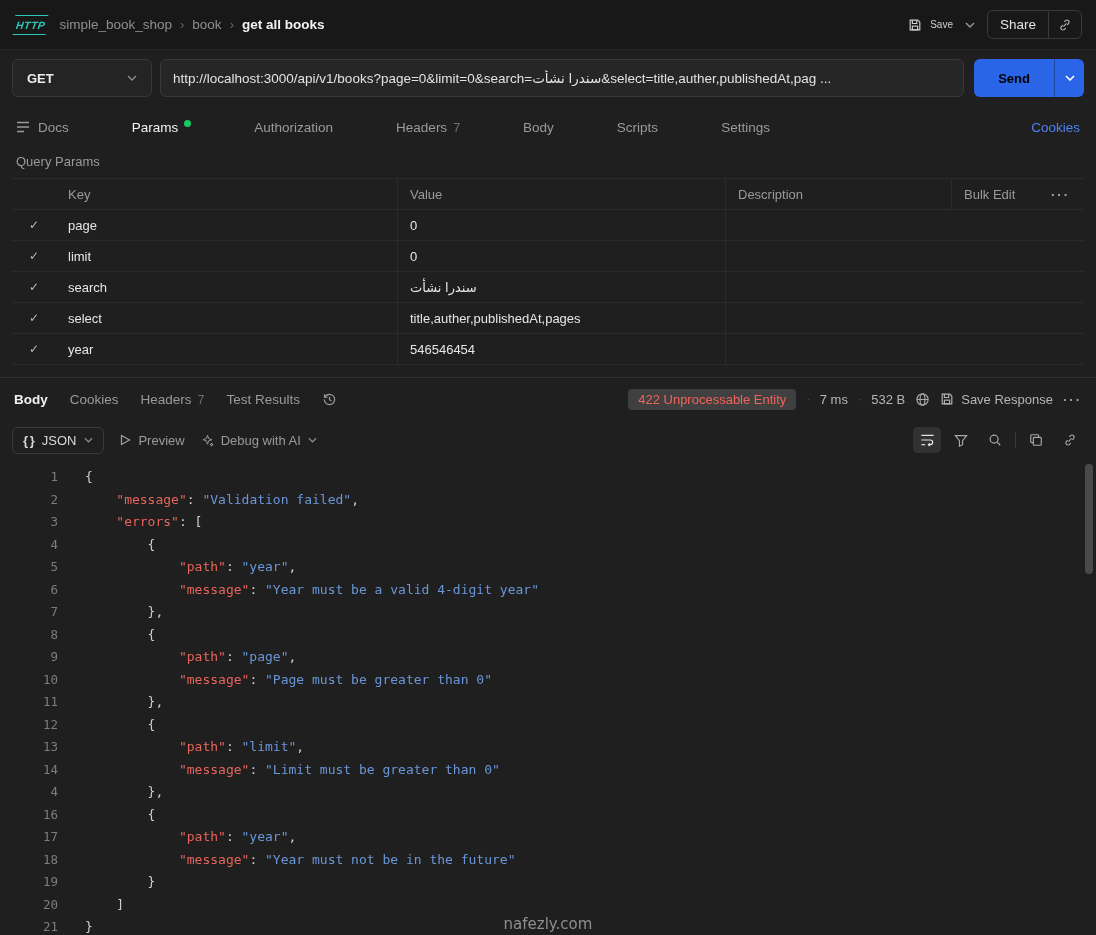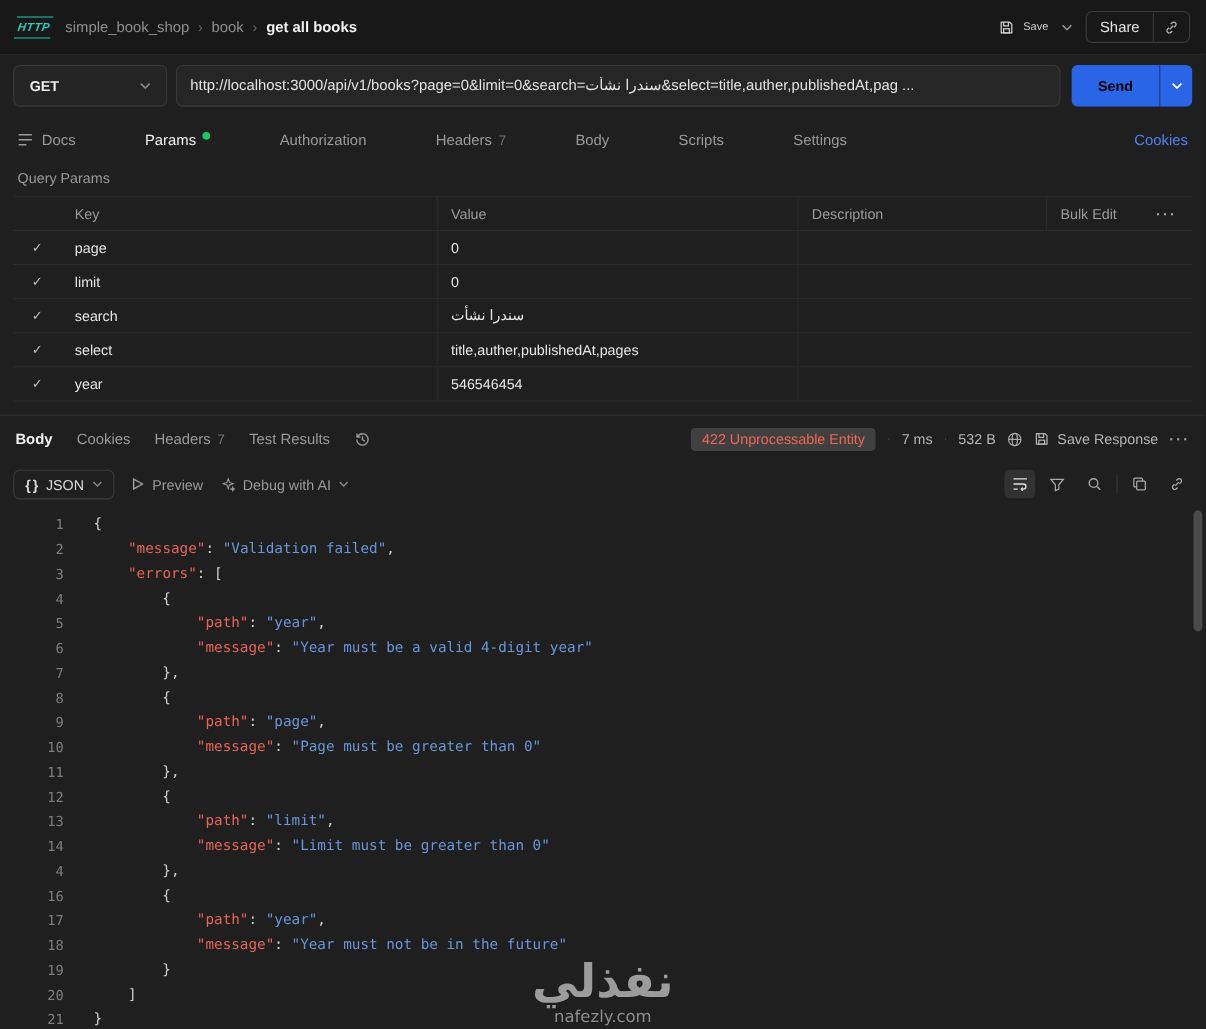--- a/index.html
+++ b/index.html
@@ -340,20 +340,19 @@
           <div class="code-line"><span class="ln">14</span><span class="code-text"><span class="tok-p">            </span><span class="tok-k">"message"</span><span class="tok-p">: </span><span class="tok-s">"Limit must be greater than 0"</span></span></div>
           <div class="code-line"><span class="ln">4</span><span class="code-text"><span class="tok-p">        },</span></span></div>
           <div class="code-line"><span class="ln">16</span><span class="code-text"><span class="tok-p">        {</span></span></div>
           <div class="code-line"><span class="ln">17</span><span class="code-text"><span class="tok-p">            </span><span class="tok-k">"path"</span><span class="tok-p">: </span><span class="tok-s">"year"</span><span class="tok-p">,</span></span></div>
           <div class="code-line"><span class="ln">18</span><span class="code-text"><span class="tok-p">            </span><span class="tok-k">"message"</span><span class="tok-p">: </span><span class="tok-s">"Year must not be in the future"</span></span></div>
           <div class="code-line"><span class="ln">19</span><span class="code-text"><span class="tok-p">        }</span></span></div>
           <div class="code-line"><span class="ln">20</span><span class="code-text"><span class="tok-p">    ]</span></span></div>
           <div class="code-line"><span class="ln">21</span><span class="code-text"><span class="tok-p">}</span></span></div>
         </div>
       <div class="watermark">
-        <div class="wm-ar">نفذلي</div>
         <div class="wm-en">nafezly.com</div>
       </div>
       <div class="scroll-thumb"></div>
     </div>
   </section>
 
 </div>
 
 </body></html>

